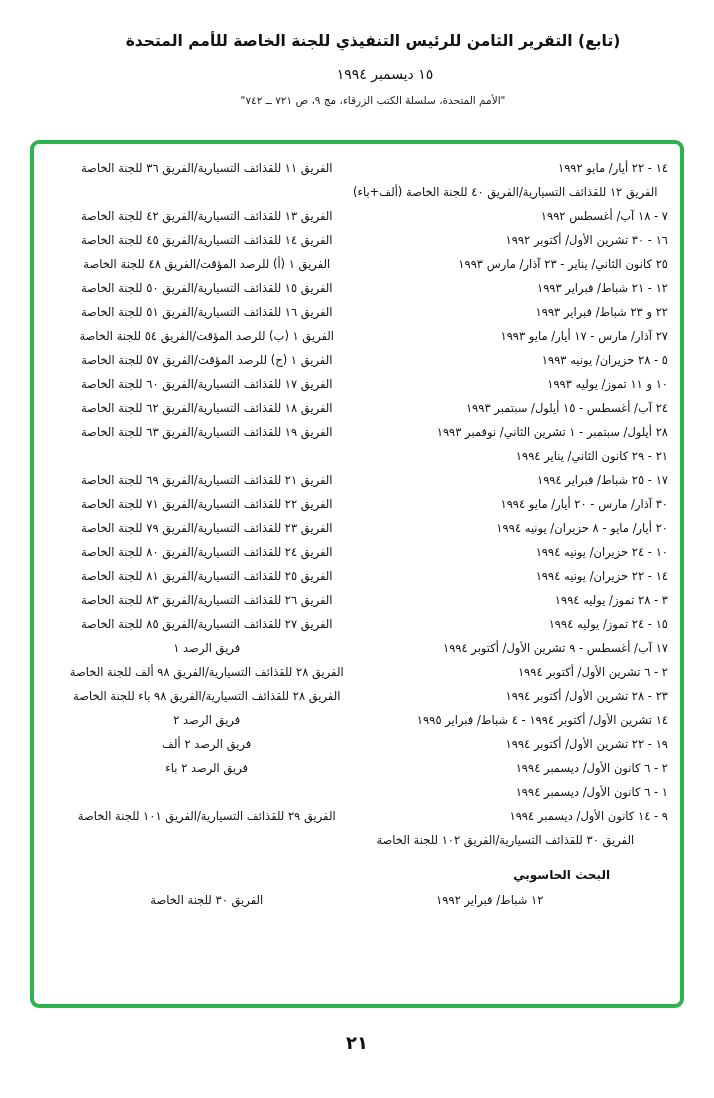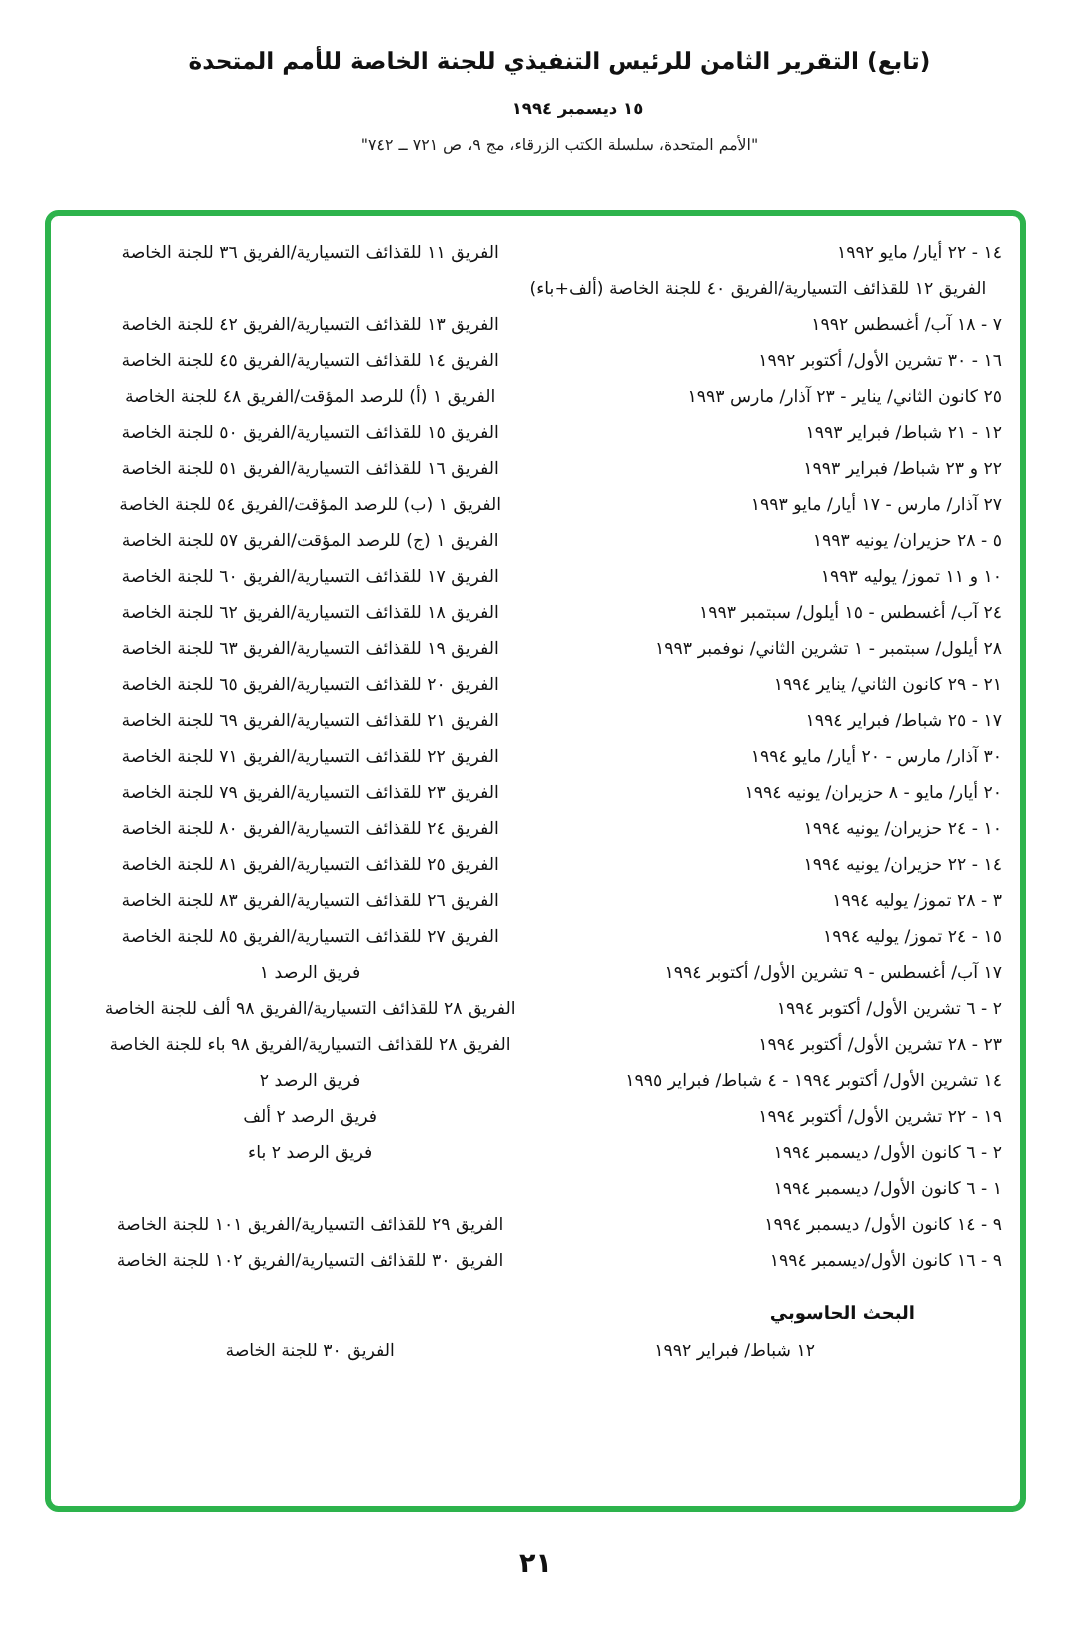--- a/index.html
+++ b/index.html
@@ -20,22 +20,22 @@
     direction: rtl;
     margin-left: 32px;
   }
   .title {
     font-size: 15.5px;
     font-weight: bold;
     letter-spacing: 0.2px;
   }
   .date-line {
     margin-top: 16px;
-    font-size: 11px;
-    font-weight: bold;
+    font-size: 14px;
+    font-weight: normal;
     letter-spacing: 2px;
     padding-left: 24px;
   }
   .citation {
     margin-top: 12px;
     font-size: 10.5px;
     color: #1c1c1c;
   }
   .green-box {
     position: absolute;
@@ -137,21 +137,20 @@
         <div class="row">
           <div class="cell date">٢٤ آب/ أغسطس - ١٥ أيلول/ سبتمبر ١٩٩٣</div>
           <div class="cell team">الفريق ١٨ للقذائف التسيارية/الفريق ٦٢ للجنة الخاصة</div>
         </div>
         <div class="row">
           <div class="cell date">٢٨ أيلول/ سبتمبر - ١ تشرين الثاني/ نوفمبر ١٩٩٣</div>
           <div class="cell team">الفريق ١٩ للقذائف التسيارية/الفريق ٦٣ للجنة الخاصة</div>
         </div>
         <div class="row">
           <div class="cell date">٢١ - ٢٩ كانون الثاني/ يناير ١٩٩٤</div>
-          <div class="cell team">الفريق ٢٠ للقذائف التسيارية/الفريق ٦٥ للجنة الخاصة</div>
         </div>
         <div class="row">
           <div class="cell date">١٧ - ٢٥ شباط/ فبراير ١٩٩٤</div>
           <div class="cell team">الفريق ٢١ للقذائف التسيارية/الفريق ٦٩ للجنة الخاصة</div>
         </div>
         <div class="row">
           <div class="cell date">٣٠ آذار/ مارس - ٢٠ أيار/ مايو ١٩٩٤</div>
           <div class="cell team">الفريق ٢٢ للقذائف التسيارية/الفريق ٧١ للجنة الخاصة</div>
         </div>
         <div class="row">
@@ -200,21 +199,20 @@
         </div>
         <div class="row">
           <div class="cell date">١ - ٦ كانون الأول/ ديسمبر ١٩٩٤</div>
           <div class="cell team"></div>
         </div>
         <div class="row">
           <div class="cell date">٩ - ١٤ كانون الأول/ ديسمبر ١٩٩٤</div>
           <div class="cell team">الفريق ٢٩ للقذائف التسيارية/الفريق ١٠١ للجنة الخاصة</div>
         </div>
         <div class="row">
-          <div class="cell date">٩ - ١٦ كانون الأول/ديسمبر ١٩٩٤</div>
           <div class="cell team">الفريق ٣٠ للقذائف التسيارية/الفريق ١٠٢ للجنة الخاصة</div>
         </div>
       </div>
     <div class="section-heading">البحث الحاسوبي</div>
     <div class="rows section" id="section-rows">
         <div class="row">
           <div class="cell date">١٢ شباط/ فبراير ١٩٩٢</div>
           <div class="cell team">الفريق ٣٠ للجنة الخاصة</div>
         </div>
       </div>

